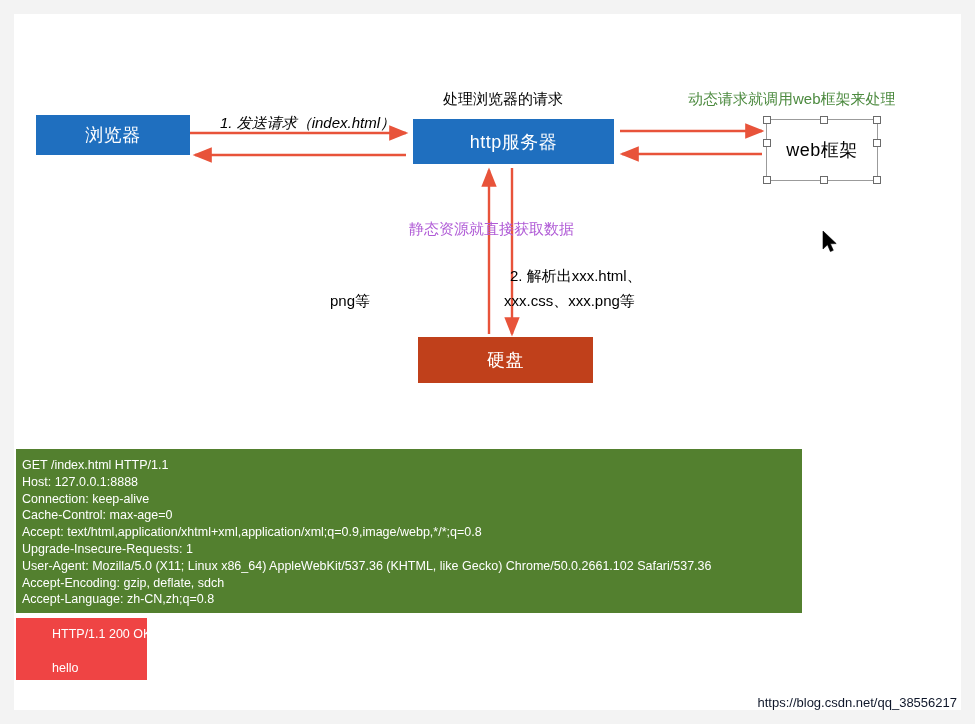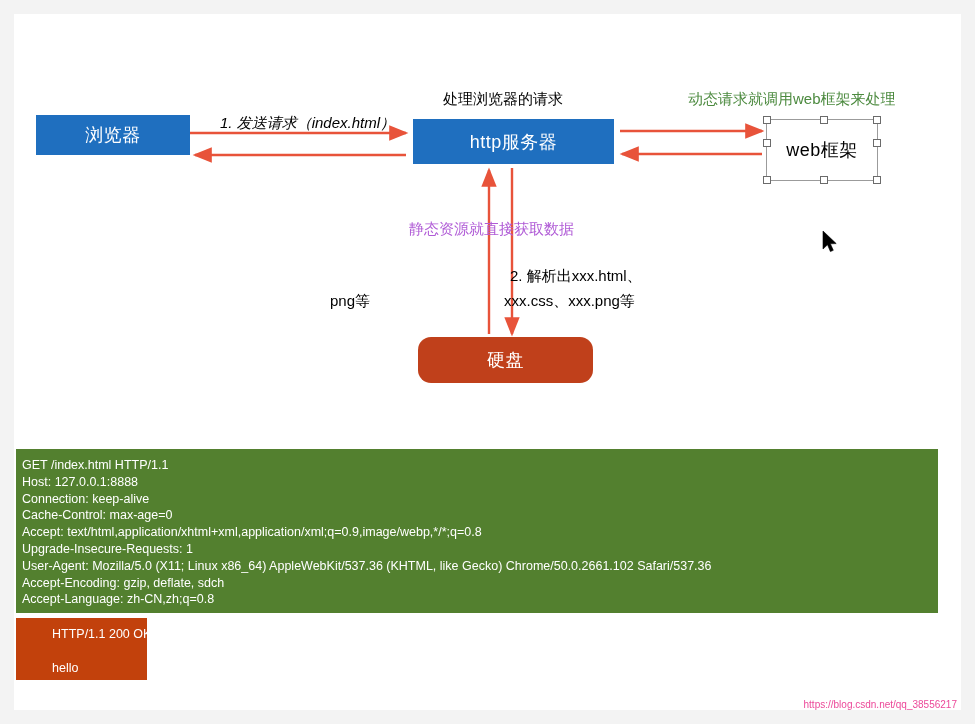--- a/index.html
+++ b/index.html
@@ -75,28 +75,28 @@
     position: absolute;
     box-sizing: border-box;
     color: #ffffff;
     font-family: "Liberation Sans", sans-serif;
     font-size: 12.5px;
     line-height: 16.8px;
     padding: 8px 6px 6px 6px;
     white-space: pre;
   }
   .codebox.green { background: #53802f; }
-  .codebox.brown { background: #c2410c; padding-left: 36px; }
+  .codebox.brown { background: #ef4444; padding-left: 36px; }
 
   .watermark {
     position: absolute;
     right: 18px;
     bottom: 14px;
-    font-size: 10px;
-    color: #ec4899;
+    font-size: 13px;
+    color: #0f172a;
   }
 
   .cursor {
     position: absolute;
     width: 16px;
     height: 24px;
   }
 </style>
 </head>
 <body>
@@ -143,21 +143,21 @@
       <span style="left:53px; top:-4px;"></span>
       <span style="right:-4px; top:-4px;"></span>
       <span style="left:-4px; top:19px;"></span>
       <span style="right:-4px; top:19px;"></span>
       <span style="left:-4px; bottom:-4px;"></span>
       <span style="left:53px; bottom:-4px;"></span>
       <span style="right:-4px; bottom:-4px;"></span>
     </span>
   </div>
 
-  <div class="node red" style="left:418px; top:337px; width:175px; height:46px;border-radius:13px;">
+  <div class="node red" style="left:418px; top:337px; width:175px; height:46px;">
     <span>硬盘</span>
   </div>
 
   <div class="label" style="left:443px; top:88px;">处理浏览器的请求</div>
 
   <div class="label green" style="left:688px; top:88px;">动态请求就调用web框架来处理</div>
 
   <div class="label" style="left:220px; top:112px;font-style:italic;">1. 发送请求（index.html）</div>
 
 
@@ -165,21 +165,21 @@
 
   <div class="label" style="left:330px; top:290px;">png等</div>
 
   <div class="label" style="left:510px; top:265px;">2. 解析出xxx.html、</div>
   <div class="label" style="left:504px; top:290px;">xxx.css、xxx.png等</div>
 
   <svg class="cursor" style="left:822px; top:230px;" viewBox="0 0 16 24">
     <path d="M1,1 L1,19 L5.5,14.8 L8.4,21.6 L11.3,20.3 L8.4,13.8 L14.2,13.6 z" fill="#000000" stroke="#000000" stroke-width="0.6"></path>
   </svg>
 
-  <div class="codebox green" style="left:16px; top:449px; width:922px; height:164px;"><span>GET /index.html HTTP/1.1
+  <div class="codebox green" style="left:16px; top:449px; width:786px; height:164px;"><span>GET /index.html HTTP/1.1
 Host: 127.0.0.1:8888
 Connection: keep-alive
 Cache-Control: max-age=0
 Accept: text/html,application/xhtml+xml,application/xml;q=0.9,image/webp,*/*;q=0.8
 Upgrade-Insecure-Requests: 1
 User-Agent: Mozilla/5.0 (X11; Linux x86_64) AppleWebKit/537.36 (KHTML, like Gecko) Chrome/50.0.2661.102 Safari/537.36
 Accept-Encoding: gzip, deflate, sdch
 Accept-Language: zh-CN,zh;q=0.8</span></div>
 
   <div class="codebox brown" style="left:16px; top:618px; width:131px; height:62px;"><span>HTTP/1.1 200 OK

